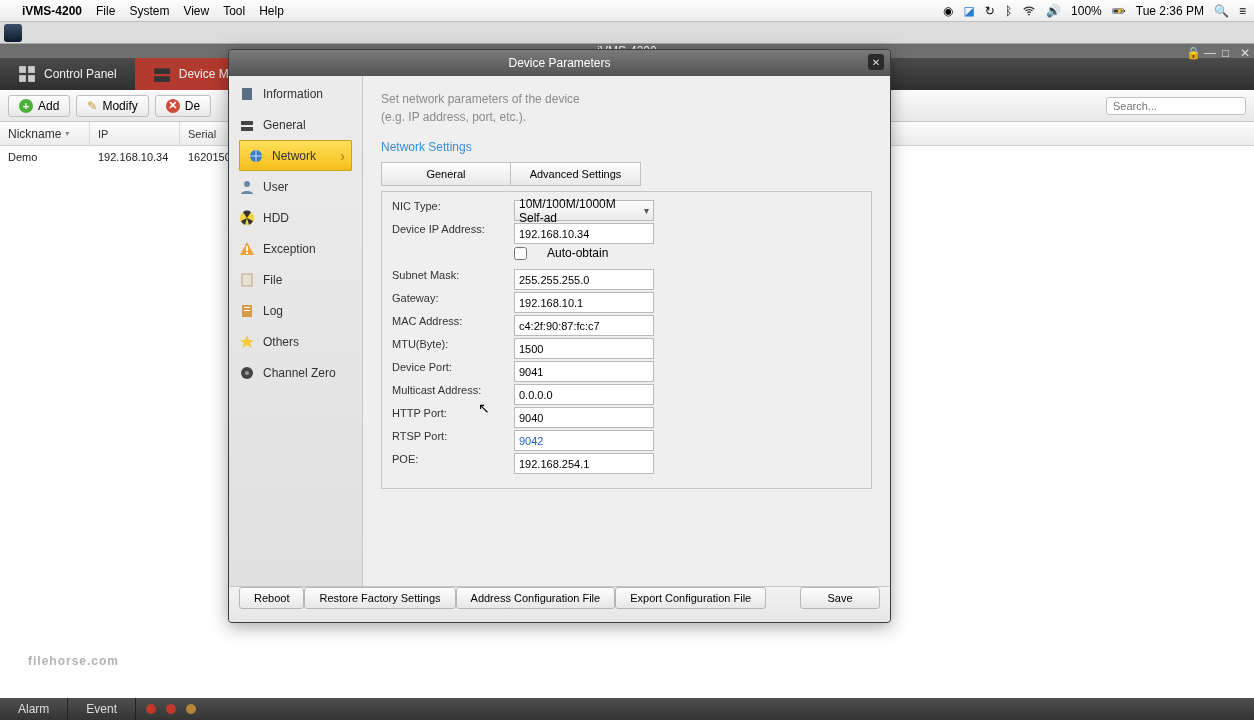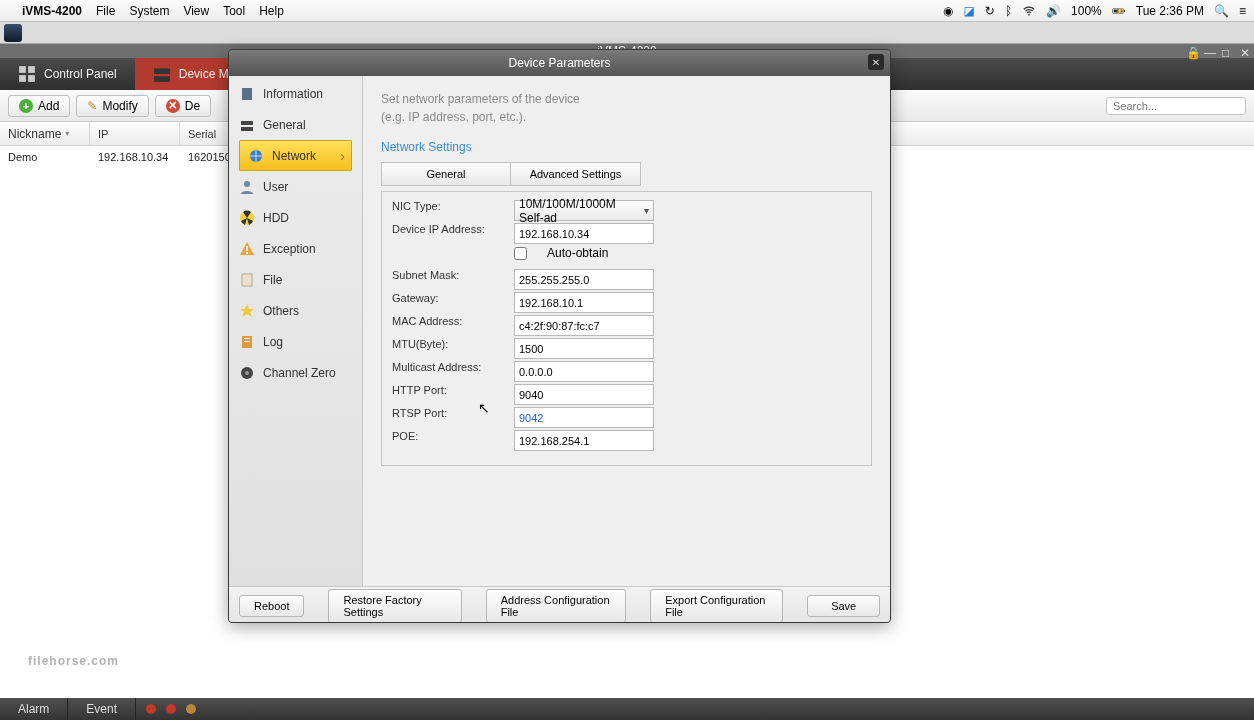--- a/index.html
+++ b/index.html
@@ -62,21 +62,21 @@
 .fieldset { border:1px solid #c7c7c7; padding:8px 10px 12px; background:#efefef; margin-top:-1px; }
 .row { display:flex; align-items:flex-start; height:23px; }
 .row label { width:122px; color:#333; font-size:11px; }
 .row .ctrl { width:140px; }
 .row input[type=text], .row .sel { width:140px; height:21px; border:1px solid #b9b9b9; padding:0 4px; font-size:11px; background:#fff; }
 .row .sel { background:linear-gradient(#fefefe,#e9e9e9); display:flex; align-items:center; padding-right:16px; position:relative; cursor:pointer; }
 .row .sel::after { content:"▾"; position:absolute; right:4px; color:#555; font-size:10px; }
 .row .chk { display:flex; align-items:center; gap:20px; font-size:11px; margin-left:122px; }
 .row input.sel-blue { color:#2063c9; }
 
-.modal-foot { height:38px; border-top:1px solid #c7c7c7; display:flex; align-items:center; gap:24px; padding:0 10px; background:linear-gradient(#f2f2f2,#e5e5e5); }
+.modal-foot { height:38px; border-top:1px solid #c7c7c7; display:flex; align-items:flex-start; gap:0; padding:0 10px; background:linear-gradient(#f2f2f2,#e5e5e5); }
 .fbtn { padding:4px 14px; border:1px solid #b6b6b6; border-radius:3px; background:linear-gradient(#fefefe,#e7e7e7); font-size:11px; cursor:pointer; }
 .fbtn.save { margin-left:auto; width:80px; text-align:center; }
 
 .cursor { position:absolute; left:478px; top:400px; font-size:14px; pointer-events:none; }
 
 
 .bottombar { position:absolute; left:0; bottom:0; width:1254px; height:22px; background:linear-gradient(#4f4f4f,#343434); display:flex; align-items:center; }
 .bottombar .btab { padding:0 18px; height:22px; display:flex; align-items:center; color:#ddd; font-size:12px; border-right:1px solid #222; cursor:pointer; }
 .bottombar .icons { display:flex; gap:10px; padding:0 10px; }
 .bottombar .icons .dot { width:10px; height:10px; border-radius:50%; }
@@ -257,34 +257,34 @@
           <span class="sicon">
             <svg viewBox="0 0 16 16">
               <rect x="3" y="2" width="10" height="12" fill="#e8e1cf" stroke="#b8a97e"></rect>
             </svg>
           </span>
           <span>File</span>
         </div>
       <div class="sitem">
           <span class="sicon">
             <svg viewBox="0 0 16 16">
-              <path d="M8 1l2 5h5l-4 3 2 5-5-3-5 3 2-5-4-3h5z" fill="#f3c93a"></path>
-            </svg>
-          </span>
-          <span>Others</span>
-        </div>
-      <div class="sitem">
-          <span class="sicon">
-            <svg viewBox="0 0 16 16">
               <rect x="3" y="2" width="10" height="12" fill="#d99a4a"></rect>
               <rect x="5" y="4" width="6" height="1" fill="#fff"></rect>
               <rect x="5" y="7" width="6" height="1" fill="#fff"></rect>
             </svg>
           </span>
           <span>Log</span>
+        </div>
+      <div class="sitem">
+          <span class="sicon">
+            <svg viewBox="0 0 16 16">
+              <path d="M8 1l2 5h5l-4 3 2 5-5-3-5 3 2-5-4-3h5z" fill="#f3c93a"></path>
+            </svg>
+          </span>
+          <span>Others</span>
         </div>
       <div class="sitem">
           <span class="sicon">
             <svg viewBox="0 0 16 16">
               <circle cx="8" cy="8" r="6" fill="#444"></circle>
               <circle cx="8" cy="8" r="2" fill="#999"></circle>
             </svg>
           </span>
           <span>Channel Zero</span>
         </div>
@@ -324,20 +324,24 @@
           </div>
         <div class="row">
             <label>MAC Address:</label>
             <input type="text" value="c4:2f:90:87:fc:c7" style="">
           </div>
         <div class="row">
             <label>MTU(Byte):</label>
             <input type="text" value="1500" style="">
           </div>
         <div class="row">
+            <label>Device Port:</label>
+            <input type="text" value="9041" style="">
+          </div>
+        <div class="row">
             <label>Multicast Address:</label>
             <input type="text" value="0.0.0.0" style="">
           </div>
         <div class="row">
             <label>HTTP Port:</label>
             <input type="text" value="9040" style="">
           </div>
         <div class="row">
             <label>RTSP Port:</label>
             <input class="sel-blue" type="text" value="9042" style="">

